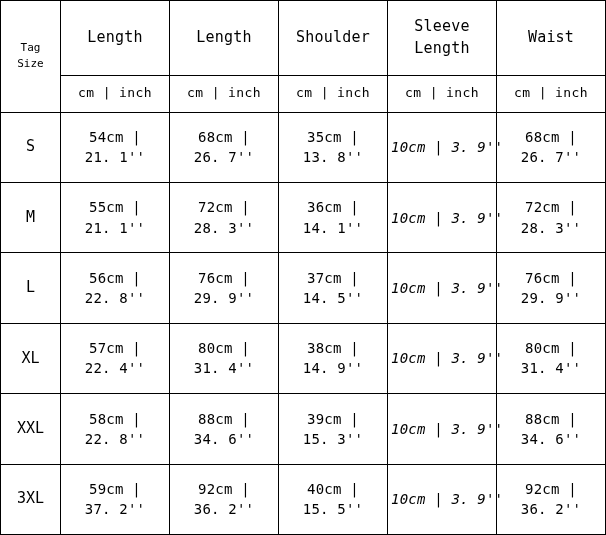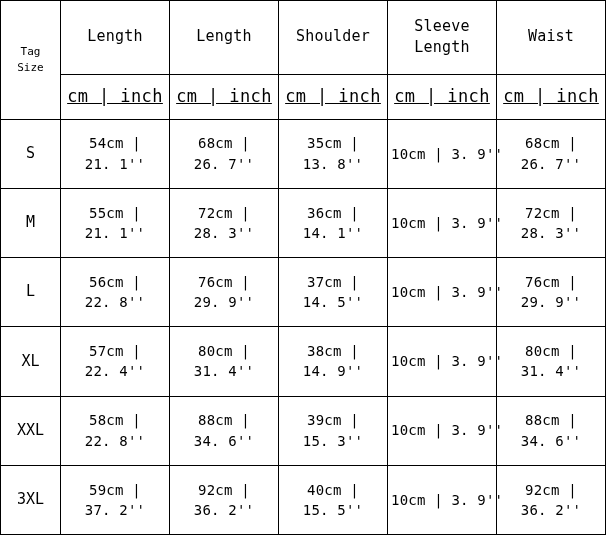--- a/index.html
+++ b/index.html
@@ -33,37 +33,37 @@
   col.c-data   { width: 109px; }
 
   .head-label {
     font-size: 15px;
     letter-spacing: 0.2px;
   }
   .tag-head {
     font-size: 11px;
   }
   .unit-cell {
-    font-size: 17px;
+    font-size: 13px;
     letter-spacing: 0.4px;
-    text-decoration: underline;
   }
   .size-cell {
     font-size: 15px;
   }
   .val-cell {
     font-size: 14px;
     letter-spacing: 0.2px;
   }
   .val-cell .line {
     display: block;
     white-space: nowrap;
   }
   .val-cell.single .line {
     display: inline;
+    font-style: italic;
   }
 </style>
 </head>
 <body>
 
 <table id="size-chart">
   <colgroup>
     <col class="c-tag">
     <col class="c-data">
     <col class="c-data">

